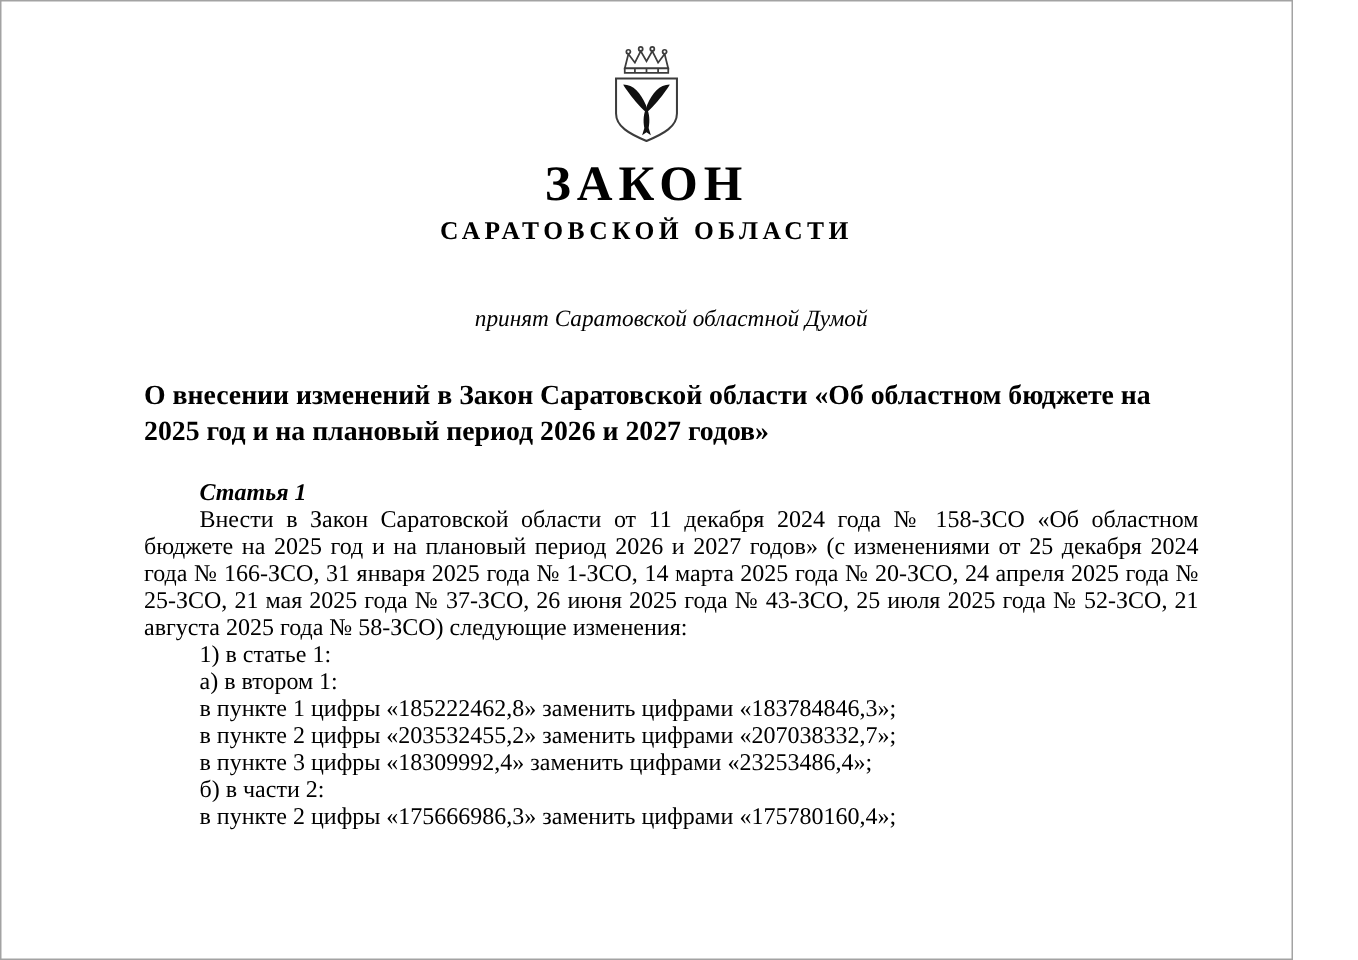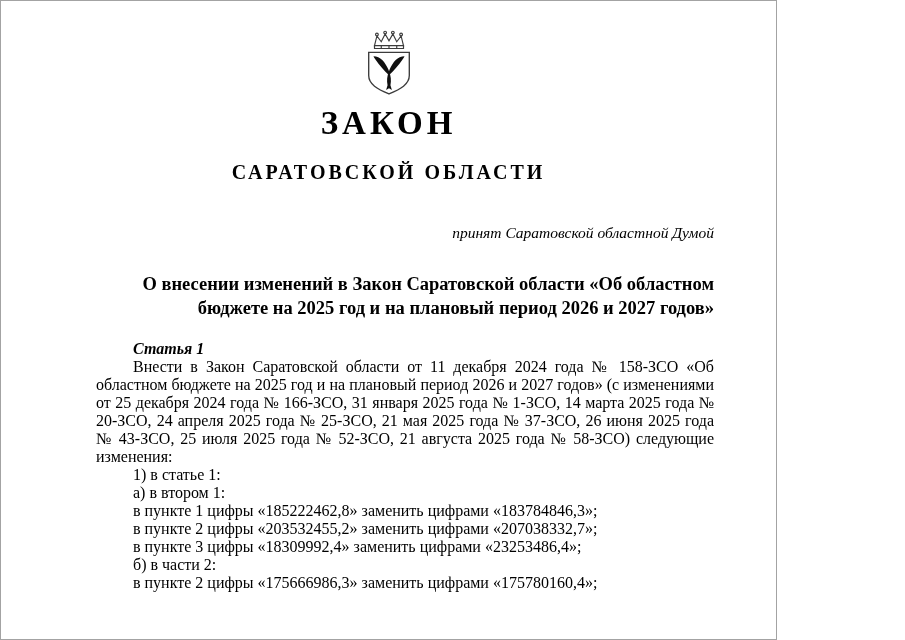--- a/index.html
+++ b/index.html
@@ -1,42 +1,42 @@
 <!DOCTYPE html>
 <html><head>
 <meta charset="utf-8">
 <style>
   * { margin:0; padding:0; box-sizing:border-box; }
   html,body { background:#fff; }
   .page {
-    width:777px; height:640px;
+    width:862px; height:640px;
     background:#ffffff;
     border:1px solid #a3a3a3;
     font-family:"Liberation Serif","DejaVu Serif",serif;
     color:#000;
     overflow:hidden;
     position:relative;
   }
   .emblem-wrap { display:flex; justify-content:center; padding-top:28px; }
   .title-main {
     text-align:center; font-weight:bold; font-size:33px;
     letter-spacing:4px; margin-top:6px;
   }
   .title-sub {
-    text-align:center; font-weight:bold; font-size:20px;
-    letter-spacing:3px; margin-top:19px;
+    text-align:center; font-weight:bold; font-size:17px;
+    letter-spacing:3px; margin-top:2px;
   }
   .meta-row {
-    display:flex; justify-content:flex-end; align-items:baseline;
+    display:flex; justify-content:center; align-items:baseline;
     margin:40px 62px 0 95px;
     font-style:italic; font-size:15.5px;
   }
   .subject {
     margin:30px 62px 0 95px;
-    text-align:right; font-weight:bold;
+    text-align:left; font-weight:bold;
     font-size:18.5px; line-height:24px;
   }
   .doc-body {
     margin:20px 62px 0 95px;
     font-size:16px; line-height:18px;
   }
   .doc-body p { text-indent:37px; }
   .article-title { font-weight:bold; font-style:italic; }
   .intro { text-align:justify; }
 </style>

